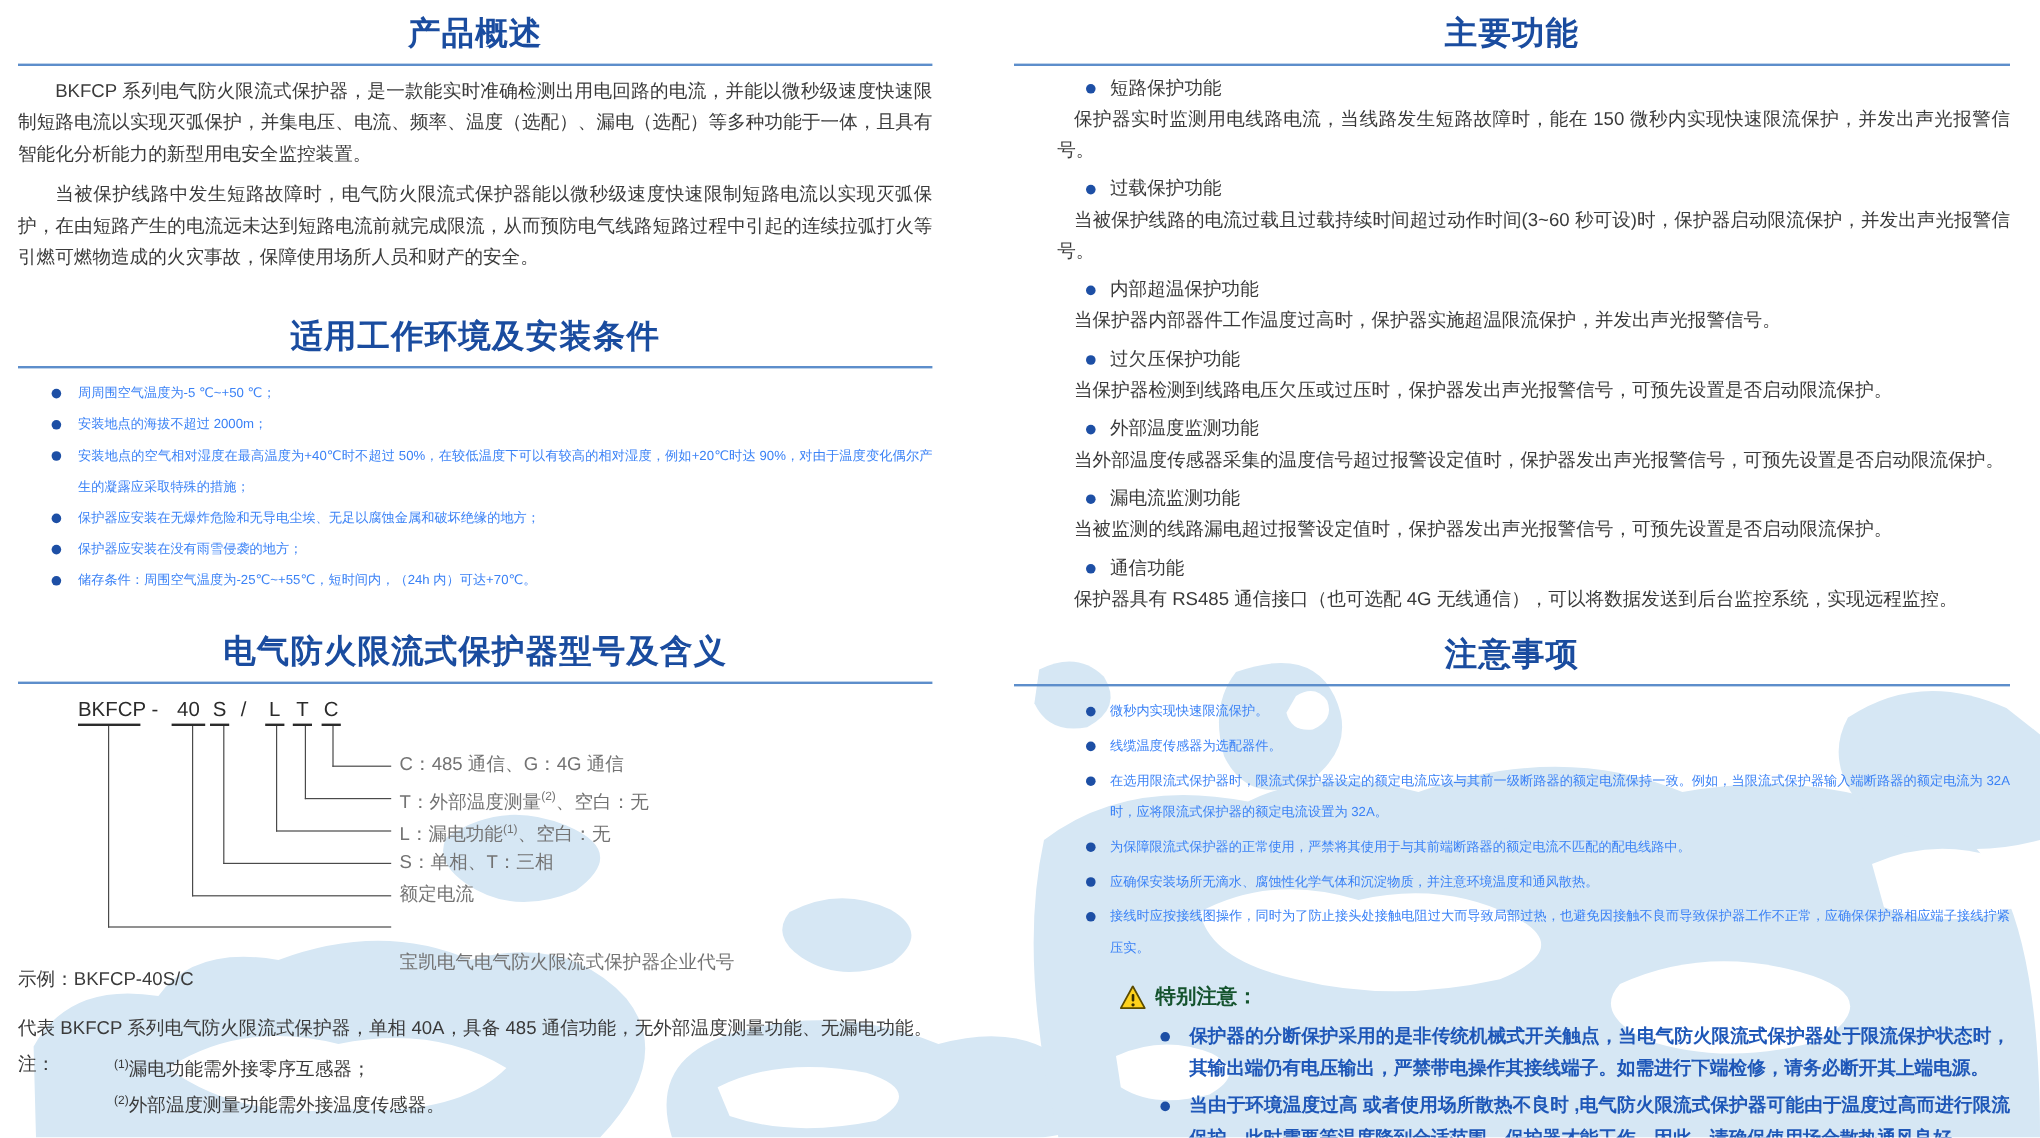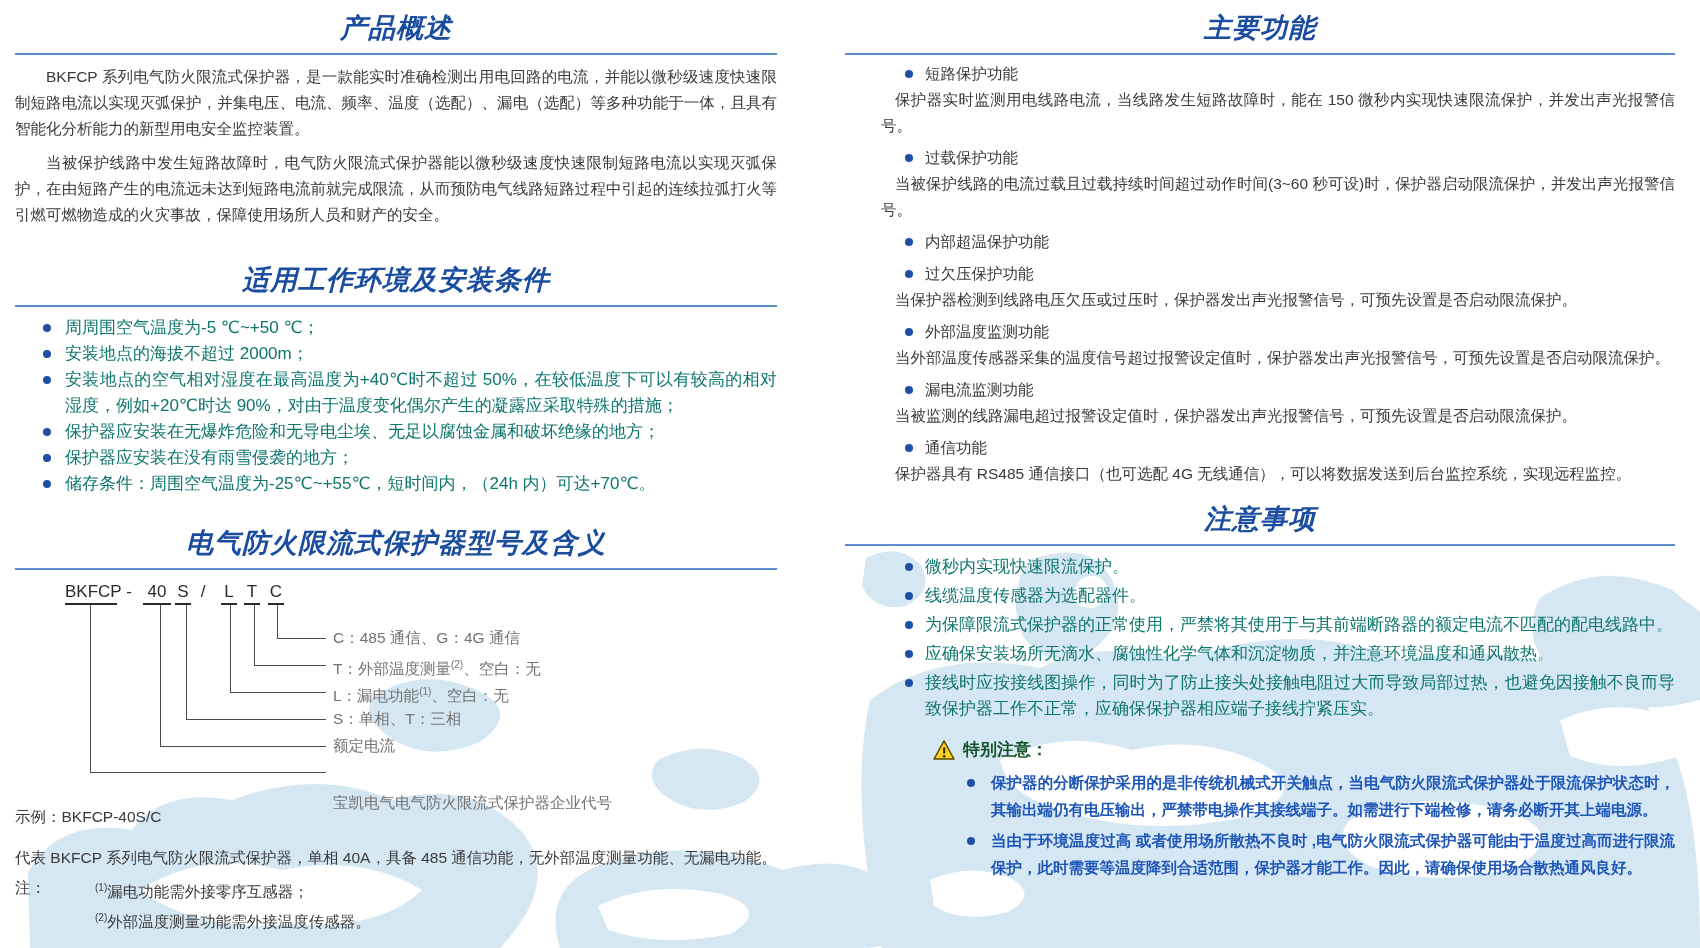--- a/index.html
+++ b/index.html
@@ -9,35 +9,35 @@
     font-family:"Liberation Sans","DejaVu Sans",sans-serif;
     color:#3a3a3a;
   }
   .map-bg{position:absolute;left:0;top:0;z-index:0;}
   .page{position:absolute;top:0;z-index:1;}
   .page-left{left:15px;width:762px;}
   .page-right{left:845px;width:830px;}
 
   .sec-title{
     margin:0;text-align:center;
-    font-size:27px;font-weight:bold;color:#1a4c9f;letter-spacing:1px;font-style:italic;
+    font-size:27px;font-weight:bold;color:#1a4c9f;letter-spacing:1px;
   }
   .t1{margin-top:10px;}
   .rule{height:0;border:none;border-top:2px solid #5d8ecb;margin:7px 0 0 0;}
 
   .para{
     font-size:15.5px;line-height:26px;color:#3a3a3a;
     text-indent:2em;margin:8px 0 0 0;text-align:justify;
   }
   .para.first{margin-top:9px;}
 
   ul.bullets{list-style:none;margin:8px 0 0 0;padding:0;}
   ul.bullets li{
     position:relative;padding-left:50px;
-    font-size:17px;line-height:26px;color:#0f766e;text-align:justify;
+    font-size:11px;line-height:26px;color:#3b82f6;text-align:justify;
   }
   ul.bullets li::before{
     content:"";position:absolute;left:28px;top:9px;
     width:8px;height:8px;border-radius:50%;background:#1d4fa5;
   }
 
   
   .diagram{position:relative;height:222px;margin-top:4px;font-size:17px;color:#2b2b2b;}
   .dcode{position:absolute;top:8px;text-align:center;font-weight:500;height:21px;}
   .dcode.u{border-bottom:2px solid #2b2b2b;}
@@ -188,36 +188,38 @@
 
   <h2 class="sec-title t1">主要功能</h2>
   <hr class="rule">
 
   <div>
     <div class="func-name">短路保护功能</div>
     <p class="func-desc">保护器实时监测用电线路电流，当线路发生短路故障时，能在 150 微秒内实现快速限流保护，并发出声光报警信号。</p>
     <div class="func-name">过载保护功能</div>
     <p class="func-desc">当被保护线路的电流过载且过载持续时间超过动作时间(3~60 秒可设)时，保护器启动限流保护，并发出声光报警信号。</p>
     <div class="func-name">内部超温保护功能</div>
+    <p class="func-desc">当保护器内部器件工作温度过高时，保护器实施超温限流保护，并发出声光报警信号。</p>
     <div class="func-name">过欠压保护功能</div>
     <p class="func-desc">当保护器检测到线路电压欠压或过压时，保护器发出声光报警信号，可预先设置是否启动限流保护。</p>
     <div class="func-name">外部温度监测功能</div>
     <p class="func-desc">当外部温度传感器采集的温度信号超过报警设定值时，保护器发出声光报警信号，可预先设置是否启动限流保护。</p>
     <div class="func-name">漏电流监测功能</div>
     <p class="func-desc">当被监测的线路漏电超过报警设定值时，保护器发出声光报警信号，可预先设置是否启动限流保护。</p>
     <div class="func-name">通信功能</div>
     <p class="func-desc">保护器具有 RS485 通信接口（也可选配 4G 无线通信），可以将数据发送到后台监控系统，实现远程监控。</p>
   </div>
 
   <h2 class="sec-title" style="margin-top:14px;">注意事项</h2>
   <hr class="rule">
 
   <ul class="bullets r">
     <li>微秒内实现快速限流保护。</li>
     <li>线缆温度传感器为选配器件。</li>
+    <li>在选用限流式保护器时，限流式保护器设定的额定电流应该与其前一级断路器的额定电流保持一致。例如，当限流式保护器输入端断路器的额定电流为 32A 时，应将限流式保护器的额定电流设置为 32A。</li>
     <li>为保障限流式保护器的正常使用，严禁将其使用于与其前端断路器的额定电流不匹配的配电线路中。</li>
     <li>应确保安装场所无滴水、腐蚀性化学气体和沉淀物质，并注意环境温度和通风散热。</li>
     <li>接线时应按接线图操作，同时为了防止接头处接触电阻过大而导致局部过热，也避免因接触不良而导致保护器工作不正常，应确保保护器相应端子接线拧紧压实。</li>
   </ul>
 
   <div class="special">
     <div class="special-head">
       <svg class="warn-icon" viewBox="0 0 24 22">
         <path d="M12 1 L23 21 L1 21 Z" fill="#ffd21c" stroke="#5b4b00" stroke-width="1.6" stroke-linejoin="round"></path>
         <rect x="11" y="8" width="2.4" height="7" rx="1" fill="#3a3000"></rect>

